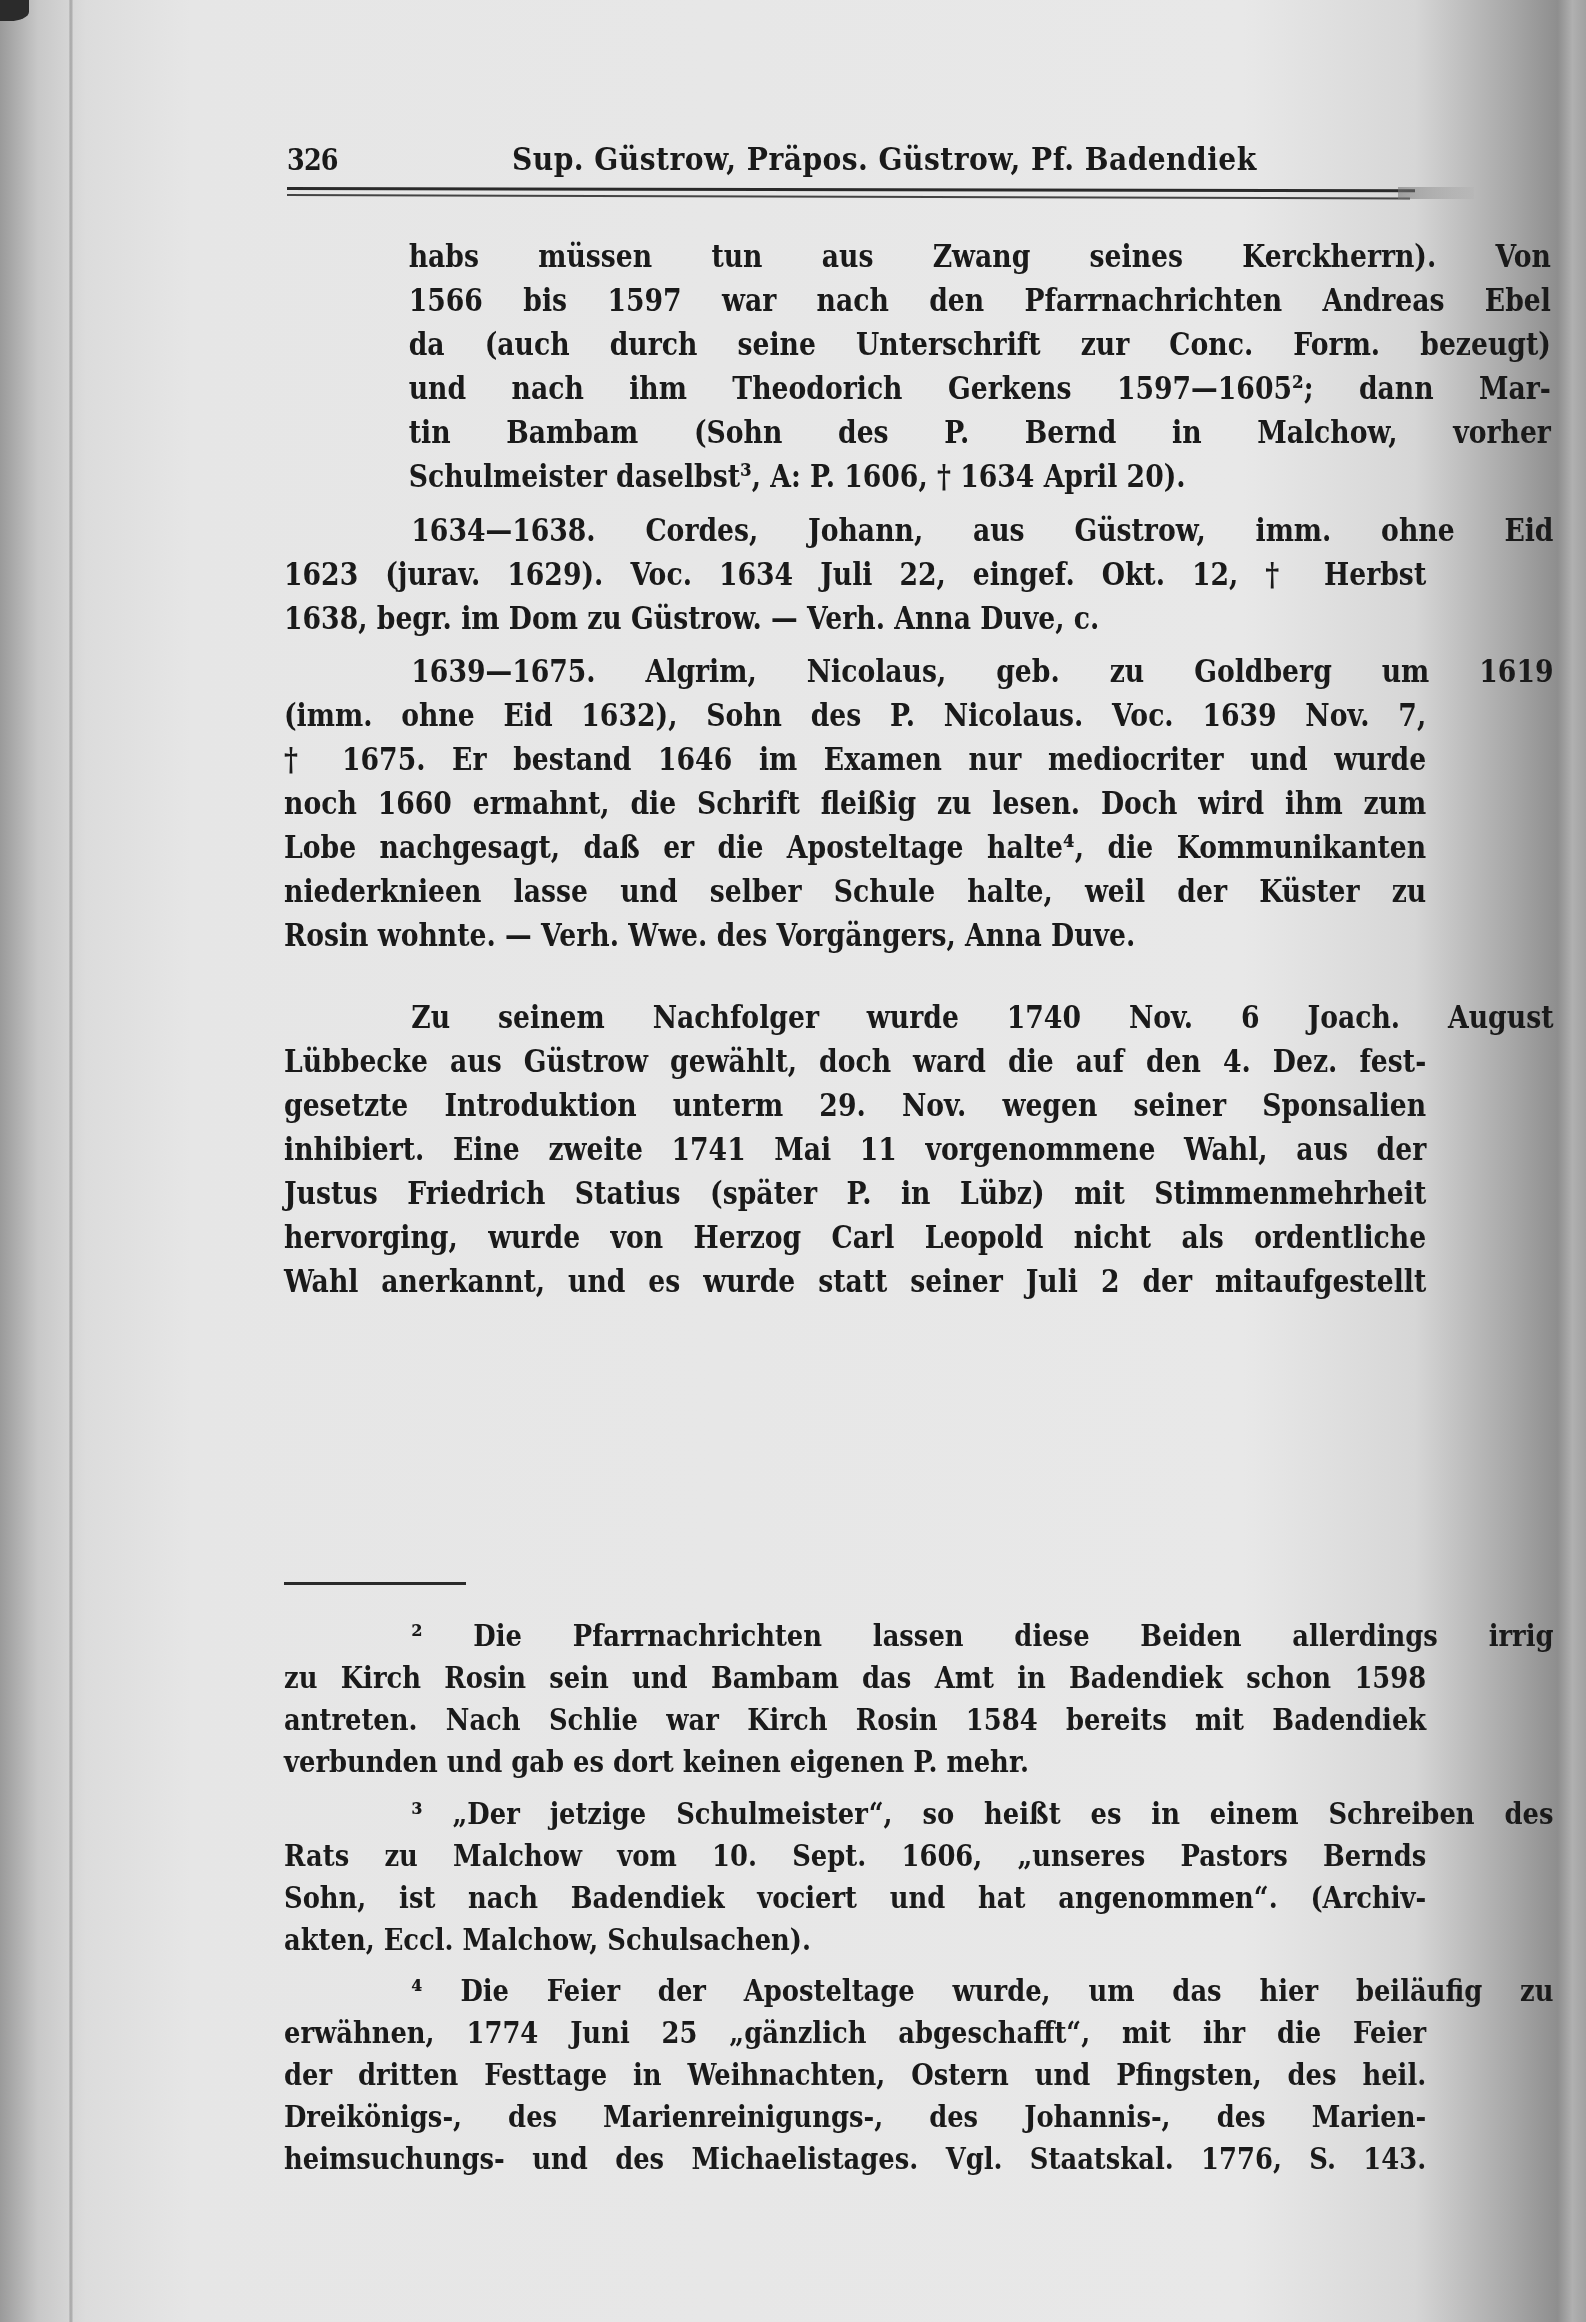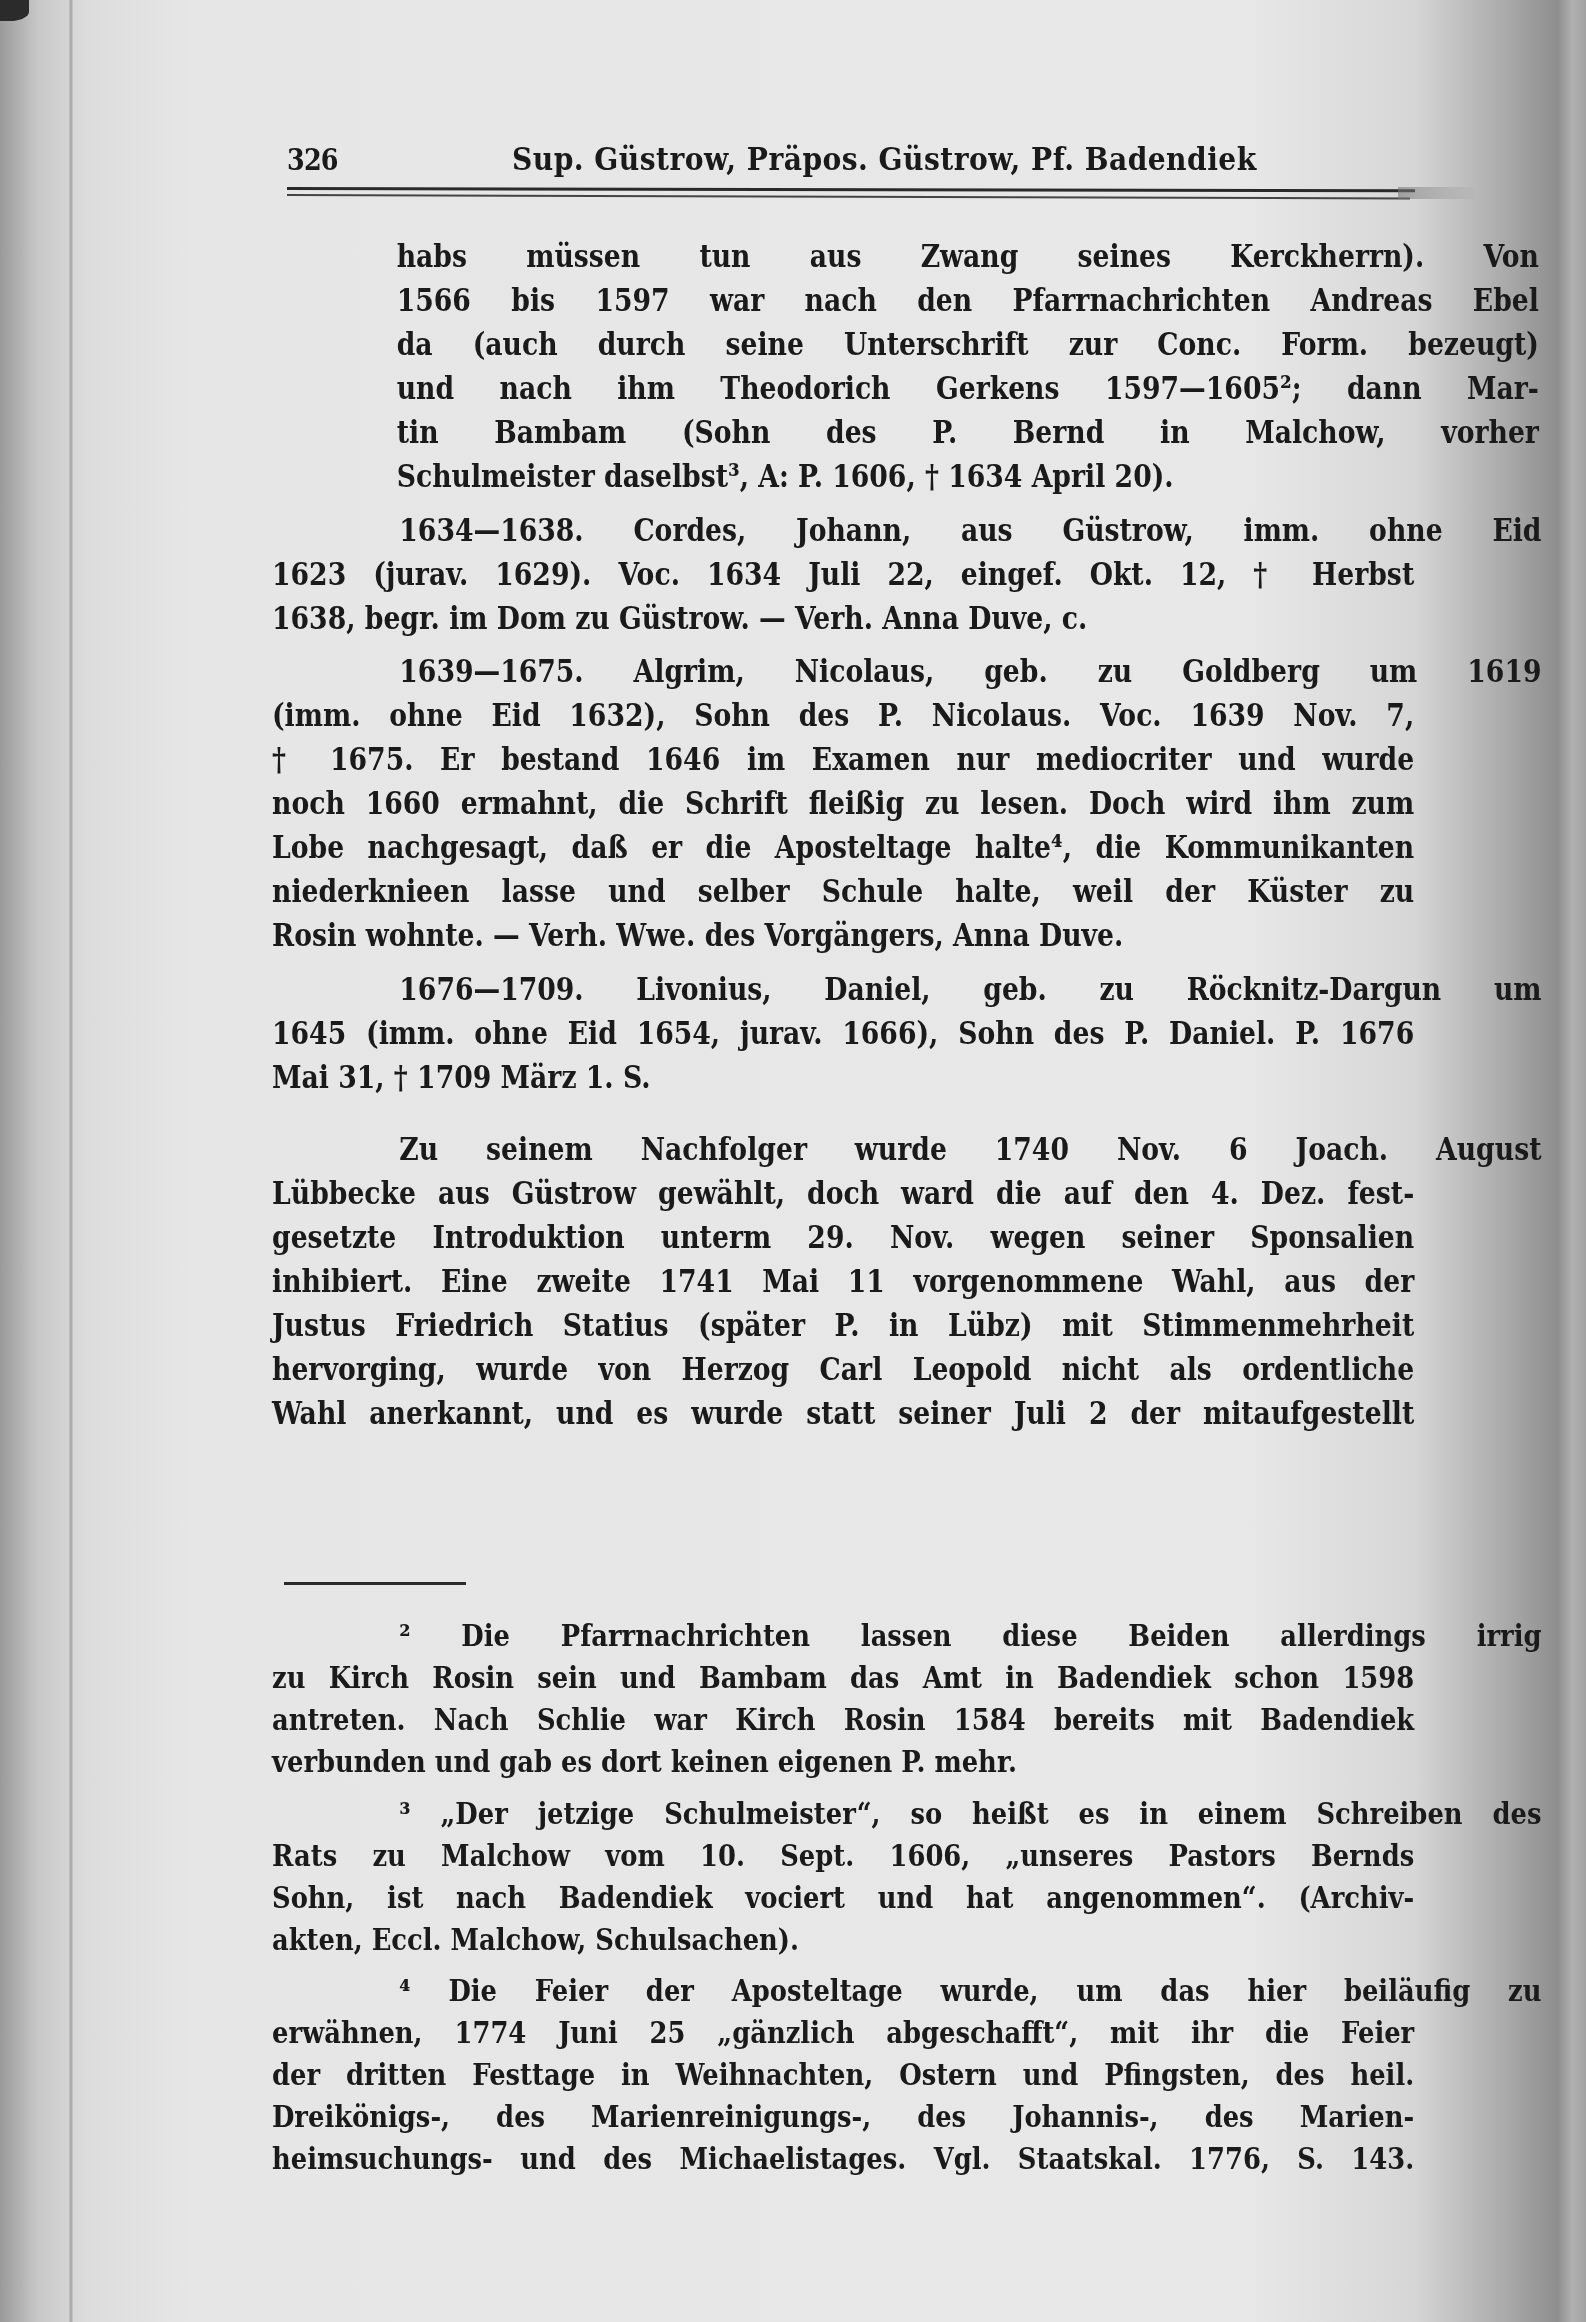--- a/index.html
+++ b/index.html
@@ -17,21 +17,21 @@
   .corner { position: absolute; left: 0; top: 0; width: 29px; height: 21px; background: #2b2b2b; border-bottom-right-radius: 19px 9.6px; }
   .right-shade { position: absolute; right: 0; top: 0; width: 29px; height: 2323px; background: linear-gradient(to right, #8f8f8f, #b0b0b0, #a0a0a0); }
 
   .header { position: absolute; left: 287px; top: 142px; width: 1128px; height: 38px; text-align: center; }
   .page-number { position: absolute; left: 0; top: 0; font-size: 30px; font-weight: bold; letter-spacing: -1px; transform: scaleX(.85); transform-origin: left; }
   .running-title { position: absolute; left: 225px; top: -1.9px; font-size: 32px; font-weight: bold; letter-spacing: 0.5px; white-space: nowrap; transform: scaleX(.88); transform-origin: left; }
   .rule1 { position: absolute; left: 287px; top: 187px; width: 1128px; height: 2.9px; background: #2a2a2a; transform: rotate(0.12deg); transform-origin: left; }
   .rule2 { position: absolute; left: 287px; top: 194px; width: 1123px; height: 1.9px; background: #444; transform: rotate(0.18deg); transform-origin: left; }
   .rule-fade { position: absolute; left: 1398px; top: 187px; width: 76px; height: 11.5px; background: linear-gradient(to right, rgba(120,120,120,.6), rgba(160,160,160,.1)); }
 
-  .text-block { position: absolute; left: 272px; width: 1142px; }
+  .text-block { position: absolute; left: 284px; width: 1142px; }
   .line {
     height: 44px; line-height: 44px; white-space: nowrap;
     font-size: 31px; font-weight: bold;
     text-align: justify; text-align-last: justify;
     transform: scaleX(.86); transform-origin: left; width: 116.3%;
     letter-spacing: 0px;
   }
   .line.last { text-align-last: left; }
   .indent { padding-left: 148px; }
   .hang { padding-left: 145px; }
@@ -75,25 +75,20 @@
   <div>
     <div class="line indent">1639—1675. Algrim, Nicolaus, geb. zu Goldberg um 1619</div>
     <div class="line">(imm. ohne Eid 1632), Sohn des P. Nicolaus. Voc. 1639 Nov. 7,</div>
     <div class="line">† 1675. Er bestand 1646 im Examen nur mediocriter und wurde</div>
     <div class="line">noch 1660 ermahnt, die Schrift fleißig zu lesen. Doch wird ihm zum</div>
     <div class="line">Lobe nachgesagt, daß er die Aposteltage halte⁴, die Kommunikanten</div>
     <div class="line">niederknieen lasse und selber Schule halte, weil der Küster zu</div>
     <div class="line last">Rosin wohnte. — Verh. Wwe. des Vorgängers, Anna Duve.</div>
   </div>
   <div class="para-gap"></div>
-  <div>
-    <div class="line indent">1676—1709. Livonius, Daniel, geb. zu Röcknitz-Dargun um</div>
-    <div class="line">1645 (imm. ohne Eid 1654, jurav. 1666), Sohn des P. Daniel. P. 1676</div>
-    <div class="line last">Mai 31, † 1709 März 1. S.</div>
-  </div>
   <div class="para-gap"></div>
   <div class="para-gap" style="height:19px"></div>
   <div>
     <div class="line indent">Zu seinem Nachfolger wurde 1740 Nov. 6 Joach. August</div>
     <div class="line">Lübbecke aus Güstrow gewählt, doch ward die auf den 4. Dez. fest-</div>
     <div class="line">gesetzte Introduktion unterm 29. Nov. wegen seiner Sponsalien</div>
     <div class="line">inhibiert. Eine zweite 1741 Mai 11 vorgenommene Wahl, aus der</div>
     <div class="line">Justus Friedrich Statius (später P. in Lübz) mit Stimmenmehrheit</div>
     <div class="line">hervorging, wurde von Herzog Carl Leopold nicht als ordentliche</div>
     <div class="line">Wahl anerkannt, und es wurde statt seiner Juli 2 der mitaufgestellt</div>

